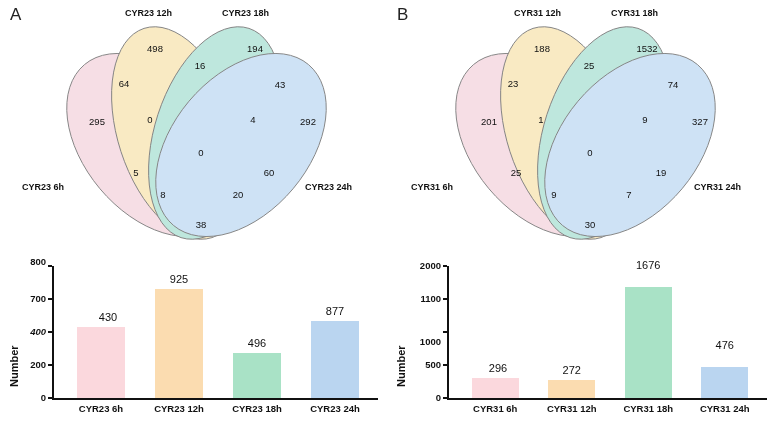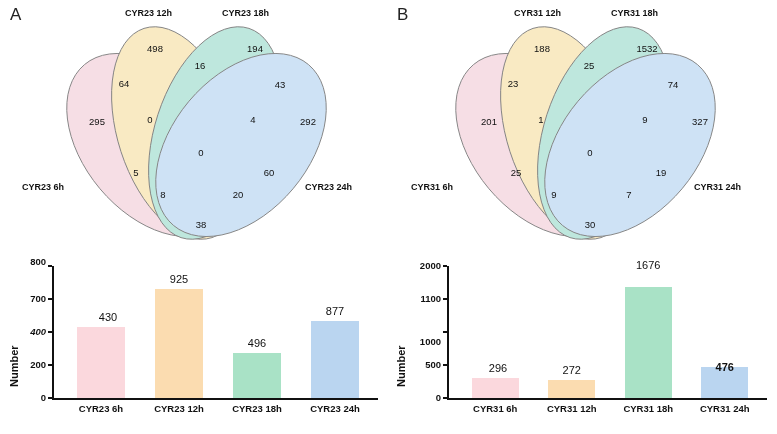--- a/index.html
+++ b/index.html
@@ -152,16 +152,16 @@
       <div class="bar" style="left: 82.535px; top: 126.464px; width: 47.43px; height: 19.536px; background: rgb(251, 216, 221);"></div>
       <div class="barval" style="left: 79px; top: 110.464px; width: 60px;">296</div>
       <div class="xtick" style="left: 64.25px; top: 151px; width: 84px;">CYR31 6h</div>
       <div class="bar" style="left: 159.035px; top: 128.048px; width: 47.43px; height: 17.952px; background: rgb(251, 220, 176);"></div>
       <div class="barval" style="left: 152.75px; top: 112.048px; width: 60px;">272</div>
       <div class="xtick" style="left: 140.75px; top: 151px; width: 84px;">CYR31 12h</div>
       <div class="bar" style="left: 235.535px; top: 35.384px; width: 47.43px; height: 110.616px; background: rgb(169, 226, 198);"></div>
       <div class="barval" style="left: 229.25px; top: 7px; width: 60px;">1676</div>
       <div class="xtick" style="left: 217.25px; top: 151px; width: 84px;">CYR31 18h</div>
       <div class="bar" style="left: 312.035px; top: 114.584px; width: 47.43px; height: 31.416px; background: rgb(186, 213, 240);"></div>
-      <div class="barval" style="left: 305.75px; top: 109px; width: 60px; font-weight: bold;">476</div>
+      <div class="barval" style="left: 305.75px; top: 87px; width: 60px;">476</div>
       <div class="xtick" style="left: 293.75px; top: 151px; width: 84px;">CYR31 24h</div>
     </div>
 </div>
 
 </body></html>

